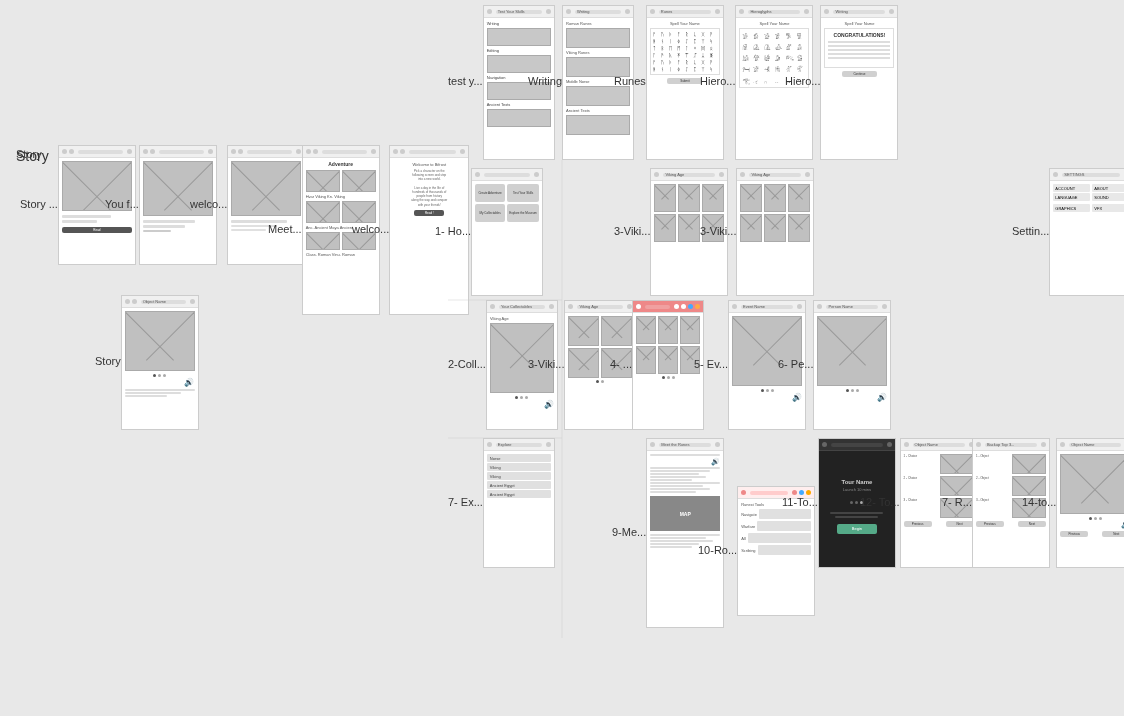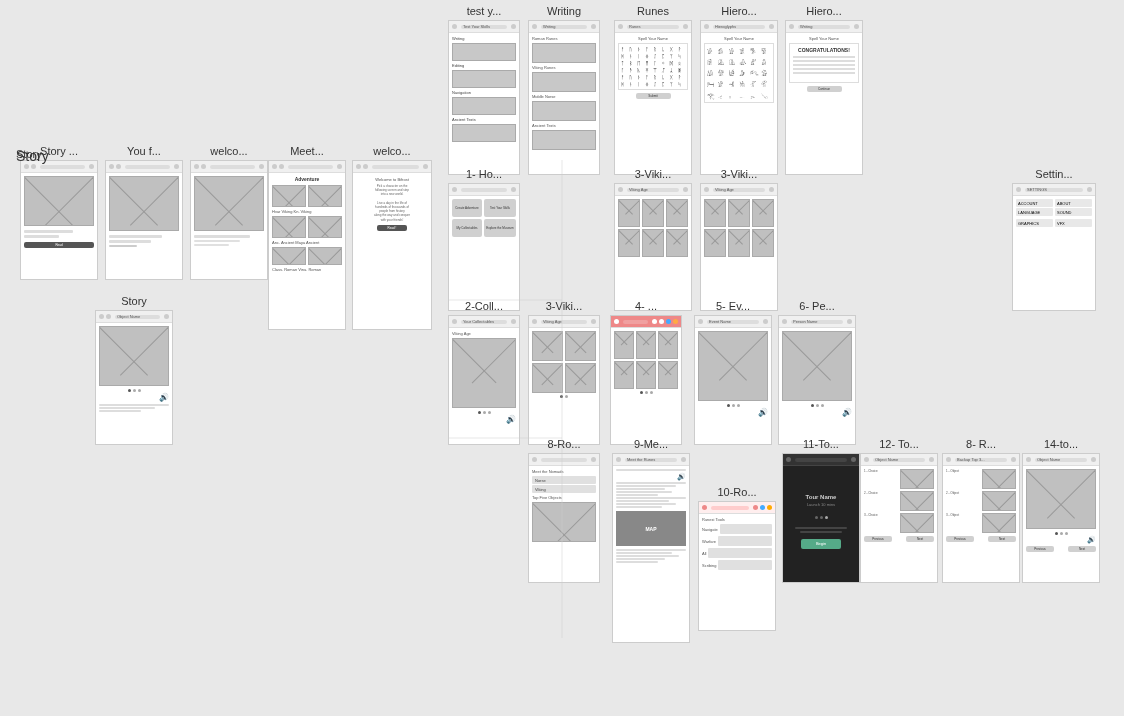--- a/index.html
+++ b/index.html
@@ -15,21 +15,21 @@
     .canvas {
       position: absolute;
       top: 0; left: 0;
       width: 1124px;
       height: 716px;
     }
 
     .frame-group {
       position: absolute;
       display: flex;
-      flex-direction: column;
+      flex-direction: row;
       align-items: center;
     }
 
     .frame-label {
       font-size: 11px;
       color: #333;
       margin-bottom: 3px;
       white-space: nowrap;
       overflow: hidden;
       text-overflow: ellipsis;
@@ -467,21 +467,21 @@
         <div style="display:flex;justify-content:flex-end;margin-bottom:2px;">
           <span style="font-size:8px;color:#888;">🔊</span>
         </div>
         <div style="height:2px;background:#ddd;margin-bottom:1px;border-radius:1px;"></div>
         <div style="height:2px;background:#ddd;margin-bottom:1px;border-radius:1px;width:80%;"></div>
         <div style="height:2px;background:#ddd;border-radius:1px;width:60%;"></div>
       </div>
     </div>
   </div>
 
-  <div class="frame-group" style="left:448px;top:168px;">
+  <div class="frame-group" style="left:435px;top:168px;">
     <div class="frame-label">1- Ho...</div>
     <div class="frame-box" style="width:72px;height:128px;">
       <div class="frame-header">
         <div class="frame-dot"></div>
         <div style="flex:1;height:4px;background:#ddd;border-radius:2px;margin:0 2px;"></div>
         <div class="frame-dot"></div>
       </div>
       <div style="padding:3px;display:flex;gap:2px;">
         <div style="display:flex;flex-direction:column;gap:2px;width:30px;">
           <div class="btn-small" style="height:18px;font-size:3px;">Create Adventure</div>
@@ -683,38 +683,38 @@
           <div class="dot-ind"></div>
           <div class="dot-ind"></div>
         </div>
         <div style="display:flex;justify-content:flex-end;">
           <span style="font-size:8px;color:#888;">🔊</span>
         </div>
       </div>
     </div>
   </div>
 
-
-  <div class="frame-group" style="left:528px;top:438px;">
-    <div class="frame-label">8-Ro...</div>
+  <div class="frame-group" style="left:448px;top:438px;">
+    <div class="frame-label">7- Ex...</div>
     <div class="frame-box" style="width:72px;height:130px;">
       <div class="frame-header">
         <div class="frame-dot"></div>
-        <div style="flex:1;height:4px;background:#ddd;border-radius:2px;margin:0 2px;"></div>
-        <div class="frame-dot"></div>
-      </div>
-      <div style="padding:3px;">
-        <div style="font-size:4px;color:#555;margin-bottom:2px;">Meet the Nomads</div>
+        <div style="flex:1;height:4px;background:#ddd;border-radius:2px;margin:0 2px;font-size:4px;color:#555;display:flex;align-items:center;padding-left:2px;">Explore</div>
+        <div class="frame-dot"></div>
+      </div>
+      <div style="padding:3px;">
         <div class="nav-item" style="font-size:4px;">Norse</div>
         <div class="nav-item" style="font-size:4px;">Viking</div>
-        <div style="margin-top:2px;font-size:4px;color:#555;margin-bottom:2px;">Top Five Objects</div>
-        <div class="xmark" style="width:100%;height:40px;"></div>
-      </div>
-    </div>
-  </div>
+        <div class="nav-item" style="font-size:4px;">Viking</div>
+        <div class="nav-item" style="font-size:4px;">Ancient Egypt</div>
+        <div class="nav-item" style="font-size:4px;">Ancient Egypt</div>
+      </div>
+    </div>
+  </div>
+
 
   <div class="frame-group" style="left:612px;top:438px;">
     <div class="frame-label">9-Me...</div>
     <div class="frame-box" style="width:78px;height:190px;">
       <div class="frame-header">
         <div class="frame-dot"></div>
         <div style="flex:1;height:4px;background:#ddd;border-radius:2px;margin:0 2px;font-size:4px;color:#555;display:flex;align-items:center;padding-left:2px;">Meet the Runes</div>
         <div class="frame-dot"></div>
       </div>
       <div style="padding:3px;">
@@ -822,21 +822,21 @@
         </div>
         <div style="display:flex;justify-content:space-between;margin-top:3px;">
           <div class="btn-small" style="width:28px;font-size:3px;">Previous</div>
           <div class="btn-small" style="width:28px;font-size:3px;">Next</div>
         </div>
       </div>
     </div>
   </div>
 
   <div class="frame-group" style="left:942px;top:438px;">
-    <div class="frame-label">8- R...</div>
+    <div class="frame-label">7- R...</div>
     <div class="frame-box" style="width:78px;height:130px;">
       <div class="frame-header">
         <div class="frame-dot"></div>
         <div style="flex:1;height:4px;background:#ddd;border-radius:2px;margin:0 2px;font-size:4px;color:#555;display:flex;align-items:center;padding-left:2px;">Backup Top 3...</div>
         <div class="frame-dot"></div>
       </div>
       <div style="padding:3px;">
         <div class="grid-2col" style="margin-bottom:2px;">
           <div style="font-size:3px;color:#555;">1 - Object</div>
           <div class="xmark" style="height:20px;"></div>

